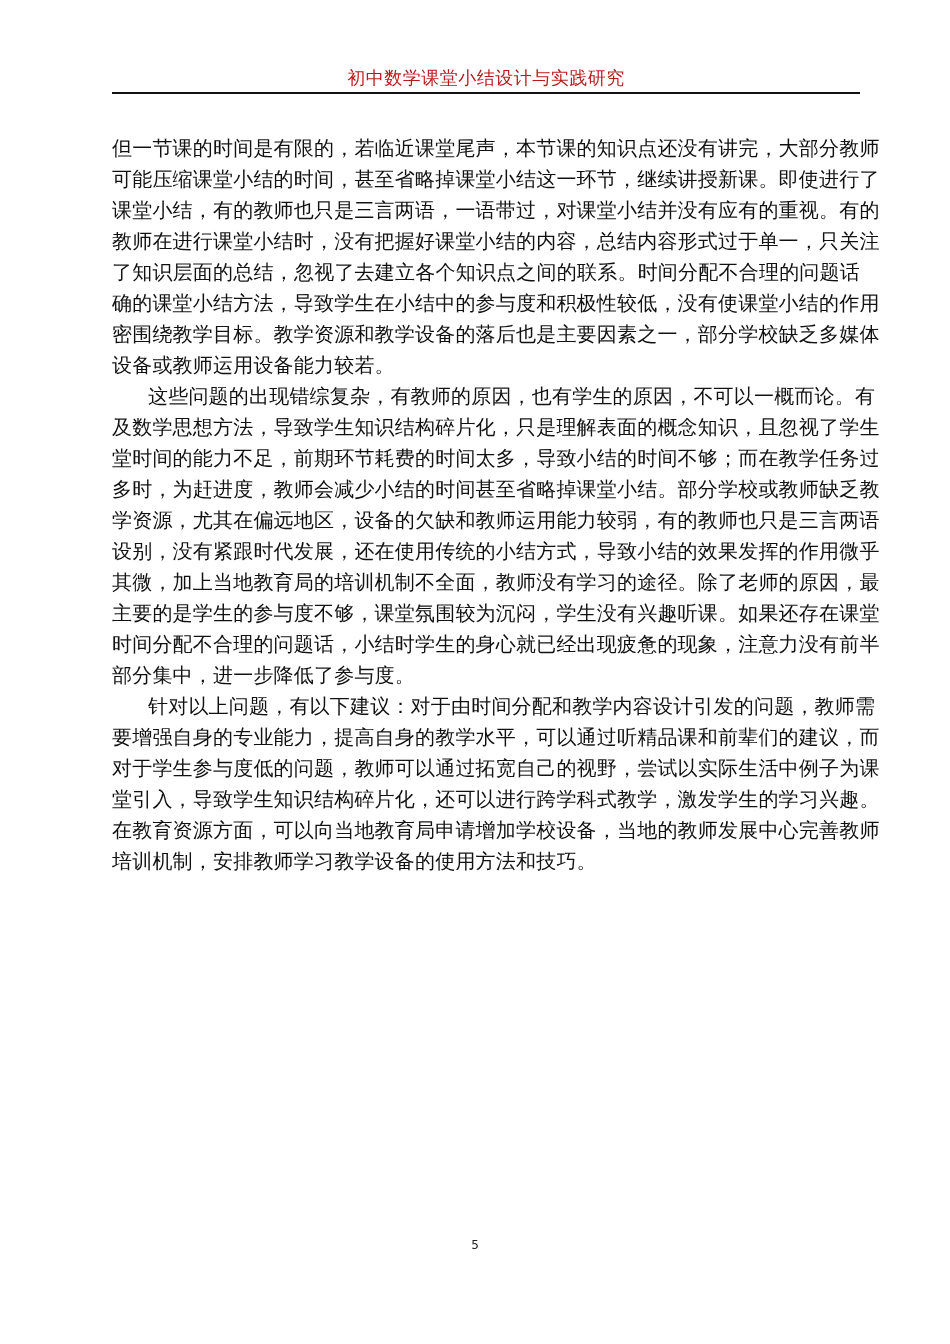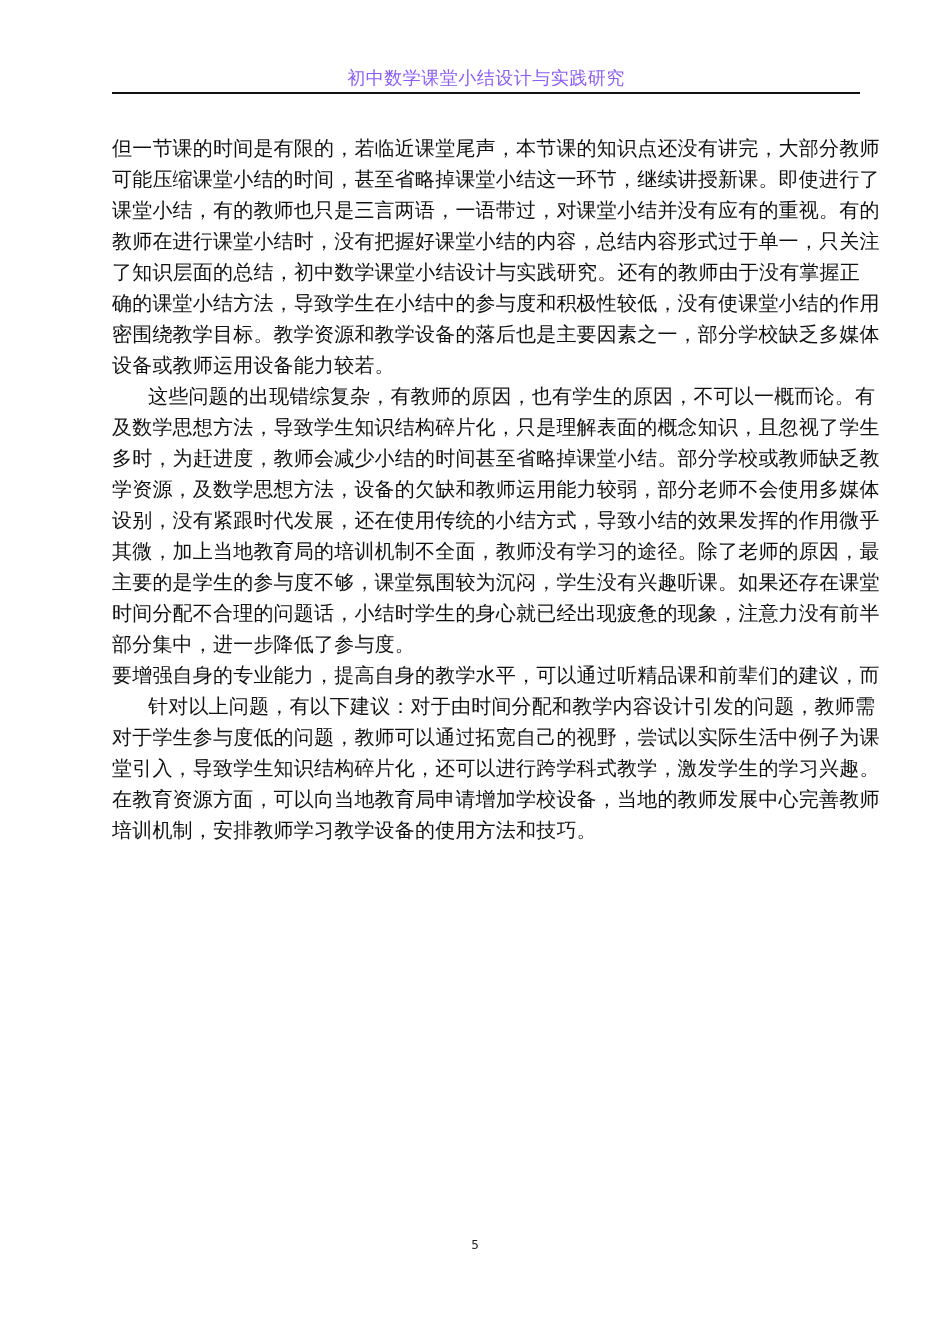--- a/index.html
+++ b/index.html
@@ -17,21 +17,21 @@
   }
   .page-header {
     position: absolute;
     left: 112px;
     top: 66px;
     width: 748px;
     text-align: center;
     font-size: 18px;
     letter-spacing: 0.5px;
     line-height: 24px;
-    color: #8b5cf6;
+    color: #b91c1c;
   }
   .header-rule {
     position: absolute;
     left: 112px;
     top: 92px;
     width: 748px;
     height: 2px;
     background: #111111;
   }
   .body-text {
@@ -72,41 +72,42 @@
 <div class="page-header">初中数学课堂小结设计与实践研究</div>
 <div class="header-rule"></div>
 
 <div class="body-text">
 
   <div>
     <div class="line">但一节课的时间是有限的，若临近课堂尾声，本节课的知识点还没有讲完，大部分教师</div>
     <div class="line">可能压缩课堂小结的时间，甚至省略掉课堂小结这一环节，继续讲授新课。即使进行了</div>
     <div class="line">课堂小结，有的教师也只是三言两语，一语带过，对课堂小结并没有应有的重视。有的</div>
     <div class="line">教师在进行课堂小结时，没有把握好课堂小结的内容，总结内容形式过于单一，只关注</div>
-    <div class="line">了知识层面的总结，初中数学课堂小结设计与实践研究。还有的教师由于没有掌握正</div>
+    <div class="line">了知识层面的总结，忽视了去建立各个知识点之间的联系。时间分配不合理的问题话</div>
     <div class="line">确的课堂小结方法，导致学生在小结中的参与度和积极性较低，没有使课堂小结的作用</div>
     <div class="line">密围绕教学目标。教学资源和教学设备的落后也是主要因素之一，部分学校缺乏多媒体</div>
     <div class="line last">设备或教师运用设备能力较若。</div>
   </div>
 
   <div>
     <div class="line indent">这些问题的出现错综复杂，有教师的原因，也有学生的原因，不可以一概而论。有</div>
     <div class="line">及数学思想方法，导致学生知识结构碎片化，只是理解表面的概念知识，且忽视了学生</div>
+    <div class="line">堂时间的能力不足，前期环节耗费的时间太多，导致小结的时间不够；而在教学任务过</div>
     <div class="line">多时，为赶进度，教师会减少小结的时间甚至省略掉课堂小结。部分学校或教师缺乏教</div>
-    <div class="line">学资源，及数学思想方法，设备的欠缺和教师运用能力较弱，部分老师不会使用多媒体</div>
+    <div class="line">学资源，尤其在偏远地区，设备的欠缺和教师运用能力较弱，有的教师也只是三言两语</div>
     <div class="line">设别，没有紧跟时代发展，还在使用传统的小结方式，导致小结的效果发挥的作用微乎</div>
     <div class="line">其微，加上当地教育局的培训机制不全面，教师没有学习的途径。除了老师的原因，最</div>
     <div class="line">主要的是学生的参与度不够，课堂氛围较为沉闷，学生没有兴趣听课。如果还存在课堂</div>
     <div class="line">时间分配不合理的问题话，小结时学生的身心就已经出现疲惫的现象，注意力没有前半</div>
     <div class="line last">部分集中，进一步降低了参与度。</div>
   </div>
 
   <div>
+    <div class="line indent">针对以上问题，有以下建议：对于由时间分配和教学内容设计引发的问题，教师需</div>
     <div class="line">要增强自身的专业能力，提高自身的教学水平，可以通过听精品课和前辈们的建议，而</div>
-    <div class="line indent">针对以上问题，有以下建议：对于由时间分配和教学内容设计引发的问题，教师需</div>
     <div class="line">对于学生参与度低的问题，教师可以通过拓宽自己的视野，尝试以实际生活中例子为课</div>
     <div class="line">堂引入，导致学生知识结构碎片化，还可以进行跨学科式教学，激发学生的学习兴趣。</div>
     <div class="line">在教育资源方面，可以向当地教育局申请增加学校设备，当地的教师发展中心完善教师</div>
     <div class="line last">培训机制，安排教师学习教学设备的使用方法和技巧。</div>
   </div>
 </div>
 
 <div class="page-number">5</div>
 
 </body></html>

